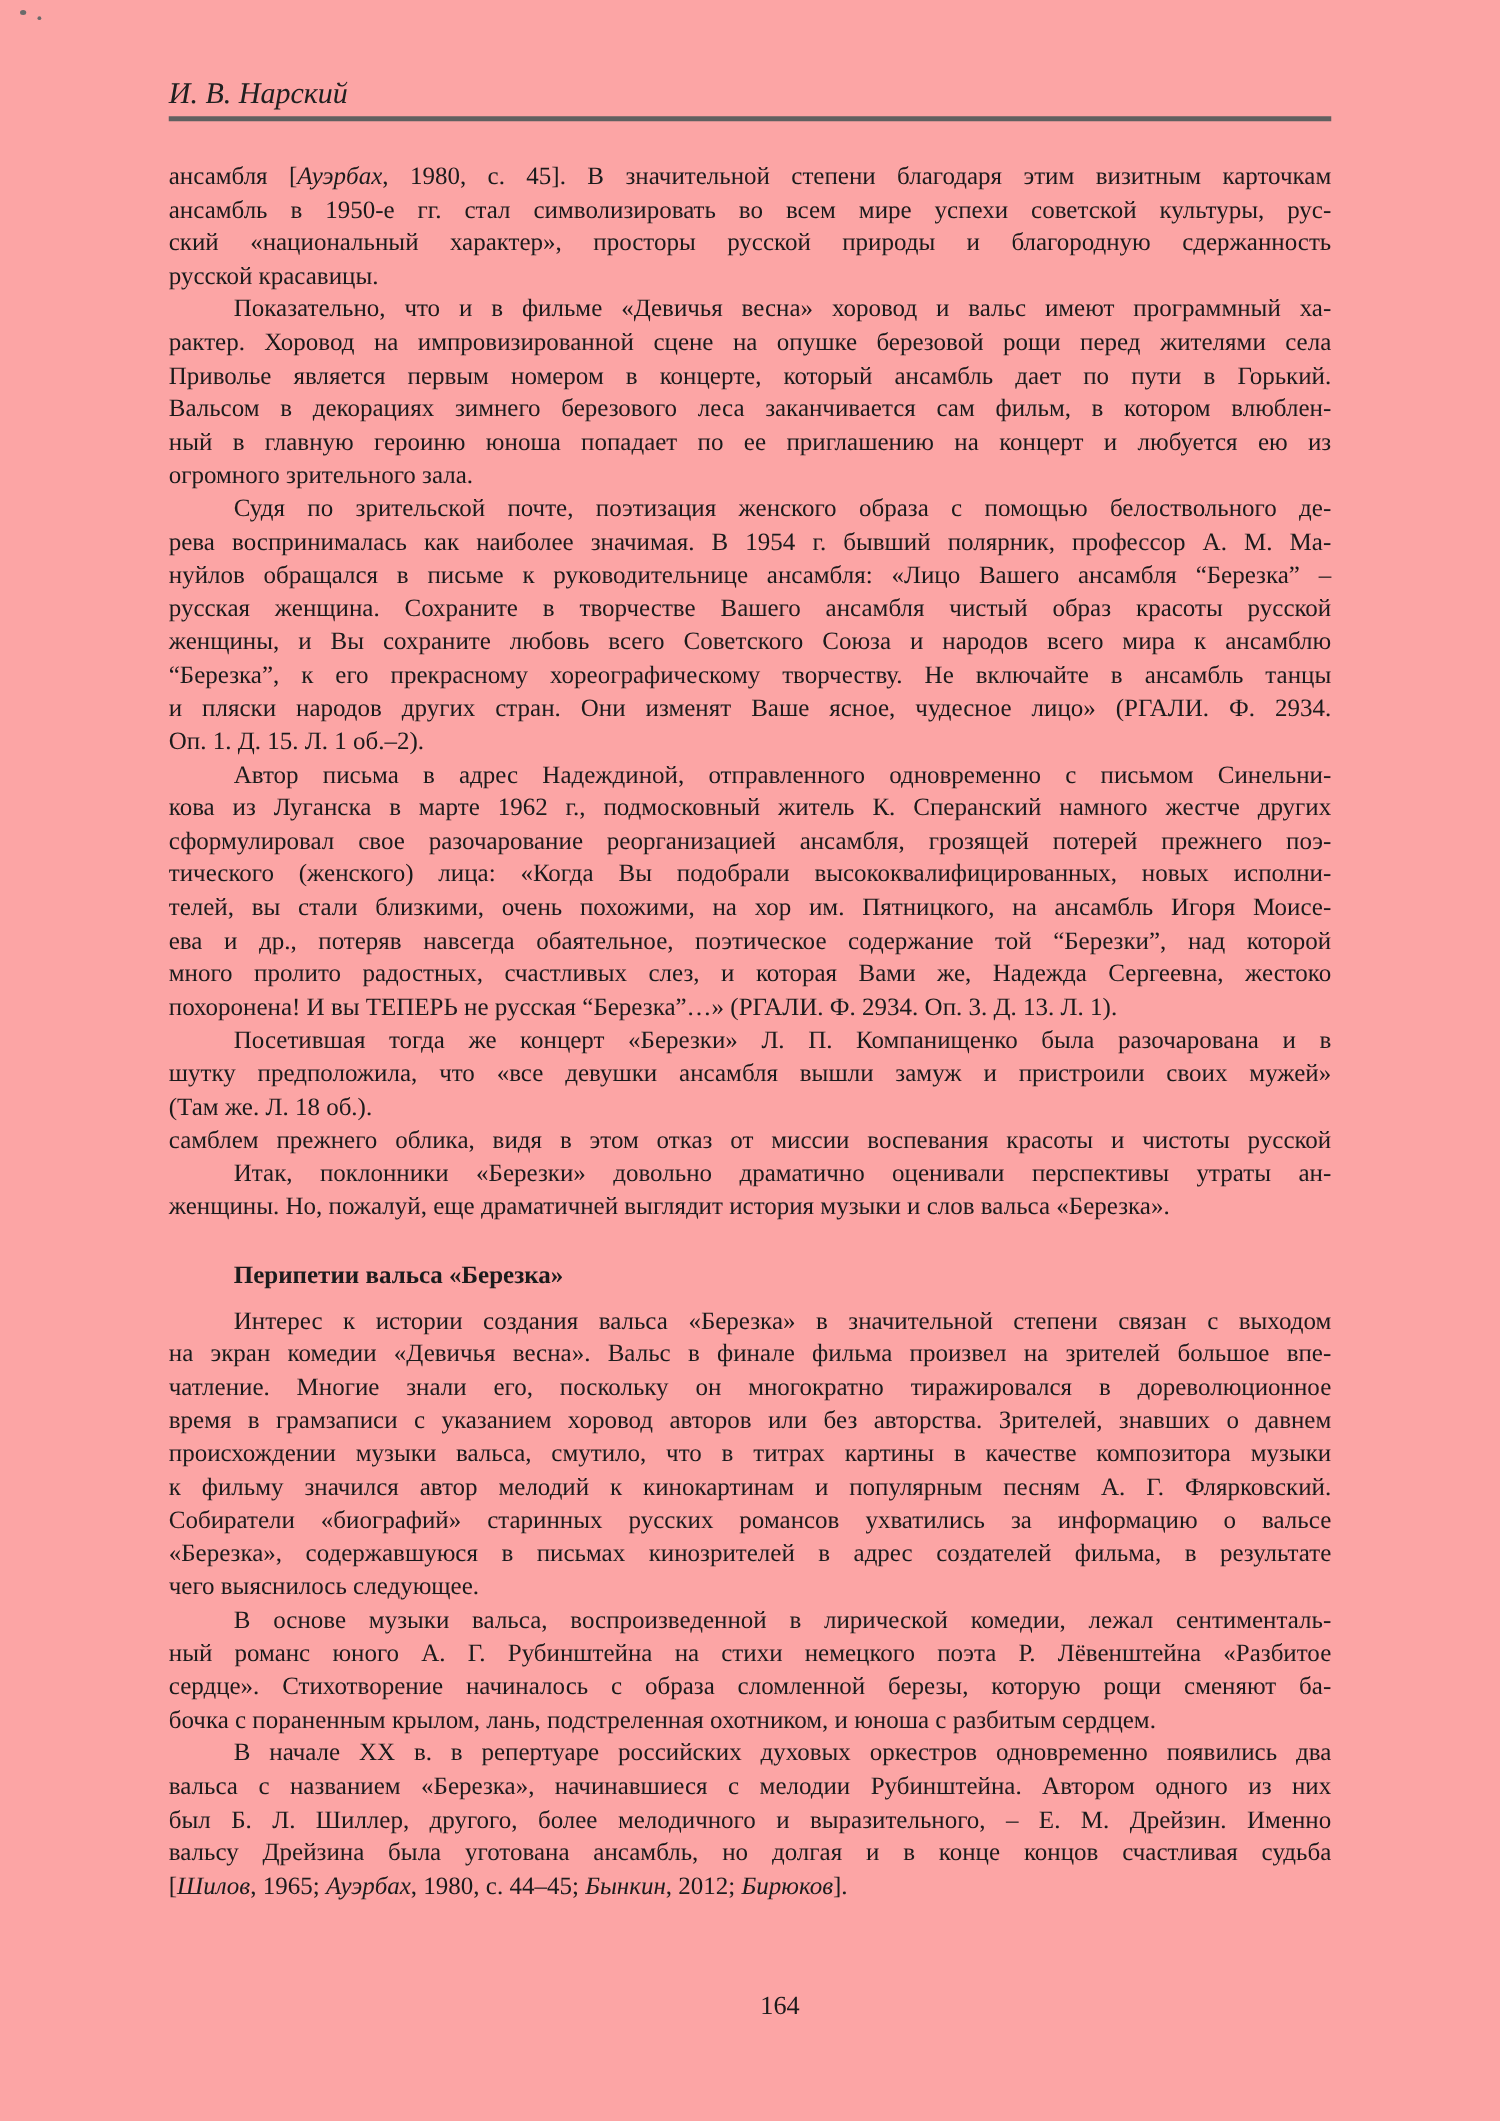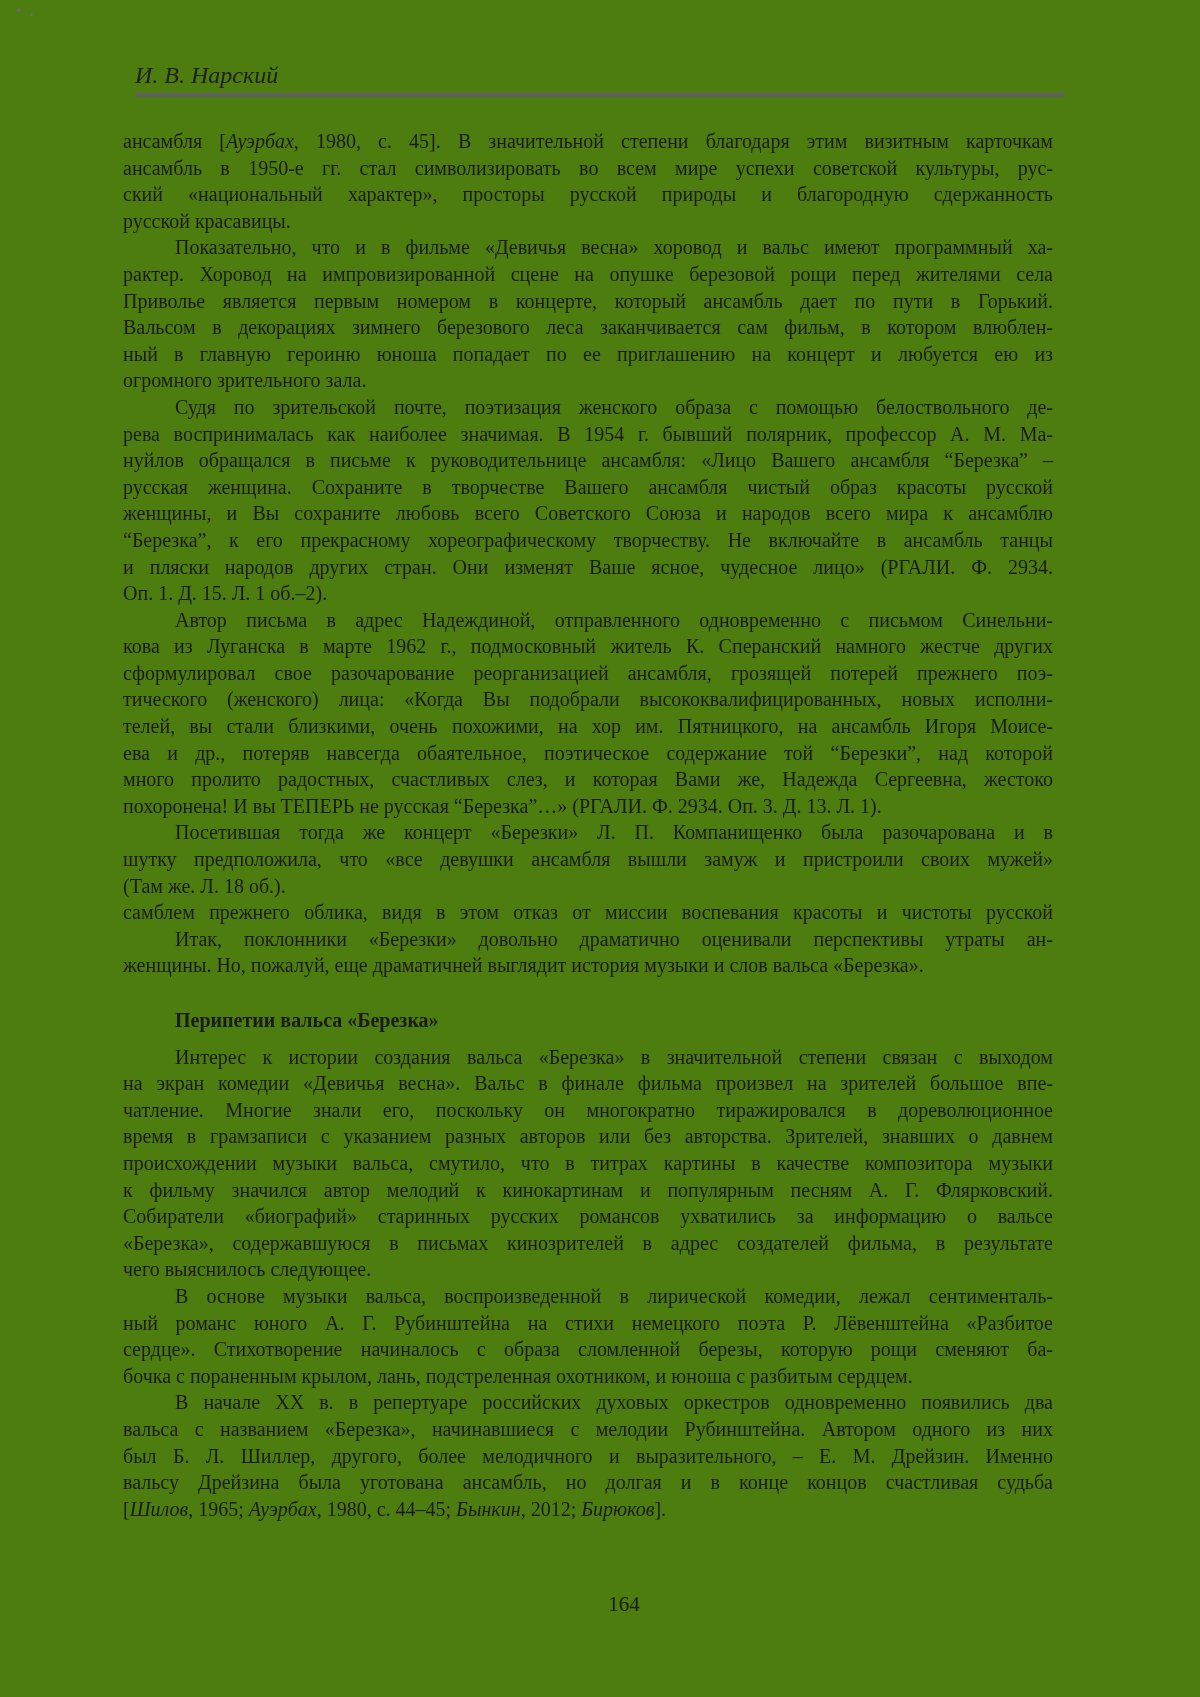--- a/index.html
+++ b/index.html
@@ -4,21 +4,21 @@
 <style>
   html, body { margin: 0; padding: 0; }
   body {
     width: 1200px; height: 1697px;
     background: #ffffff;
     font-family: "Liberation Serif", serif;
     color: #1b1b1b;
     position: relative;
     overflow: hidden;
   }
-  .page { position: absolute; inset: 0; background: #4d7c0f; text-decoration: underline; }
+  .page { position: absolute; inset: 0; background: #fca5a5; text-decoration: underline; }
 
   .scan-speck { position: absolute; background: #6a6a6a; border-radius: 50%; }
   .speck-a { left: 16px; top: 8px; width: 5px; height: 4px; }
   .speck-b { left: 30px; top: 13px; width: 3px; height: 3px; }
 
   .running-header {
     position: absolute;
     left: 135px; top: 60px;
     width: 930px;
   }
@@ -29,21 +29,21 @@
     color: #202020;
   }
   .header-rule {
     margin-top: 3px;
     height: 0;
     border-bottom: 4px solid #606060;
   }
 
   .text-content {
     position: absolute;
-    left: 123px; top: 128px;
+    left: 135px; top: 128px;
     width: 930px;
   }
   .paragraph { margin: 0; }
   .line {
     font-size: 20px;
     line-height: 26.6px;
     text-align: justify;
     text-align-last: justify;
     white-space: normal;
   }
@@ -121,21 +121,21 @@
         <div class="line first">Итак, поклонники «Березки» довольно драматично оценивали перспективы утраты ан-</div>
         <div class="line last">женщины. Но, пожалуй, еще драматичней выглядит история музыки и слов вальса «Березка».</div>
       </div>
       <div class="paragraph heading">
         <div class="line first last">Перипетии вальса «Березка»</div>
       </div>
       <div class="paragraph">
         <div class="line first">Интерес к истории создания вальса «Березка» в значительной степени связан с выходом</div>
         <div class="line">на экран комедии «Девичья весна». Вальс в финале фильма произвел на зрителей большое впе-</div>
         <div class="line">чатление. Многие знали его, поскольку он многократно тиражировался в дореволюционное</div>
-        <div class="line">время в грамзаписи с указанием разных авторов или без авторства. Зрителей, знавших о давнем</div>
+        <div class="line">время в грамзаписи с указанием хоровод авторов или без авторства. Зрителей, знавших о давнем</div>
         <div class="line">происхождении музыки вальса, смутило, что в титрах картины в качестве композитора музыки</div>
         <div class="line">к фильму значился автор мелодий к кинокартинам и популярным песням А. Г. Флярковский.</div>
         <div class="line">Собиратели «биографий» старинных русских романсов ухватились за информацию о вальсе</div>
         <div class="line">«Березка», содержавшуюся в письмах кинозрителей в адрес создателей фильма, в результате</div>
         <div class="line last">чего выяснилось следующее.</div>
       </div>
       <div class="paragraph">
         <div class="line first">В основе музыки вальса, воспроизведенной в лирической комедии, лежал сентименталь-</div>
         <div class="line">ный романс юного А. Г. Рубинштейна на стихи немецкого поэта Р. Лёвенштейна «Разбитое</div>
         <div class="line">сердце». Стихотворение начиналось с образа сломленной березы, которую рощи сменяют ба-</div>

